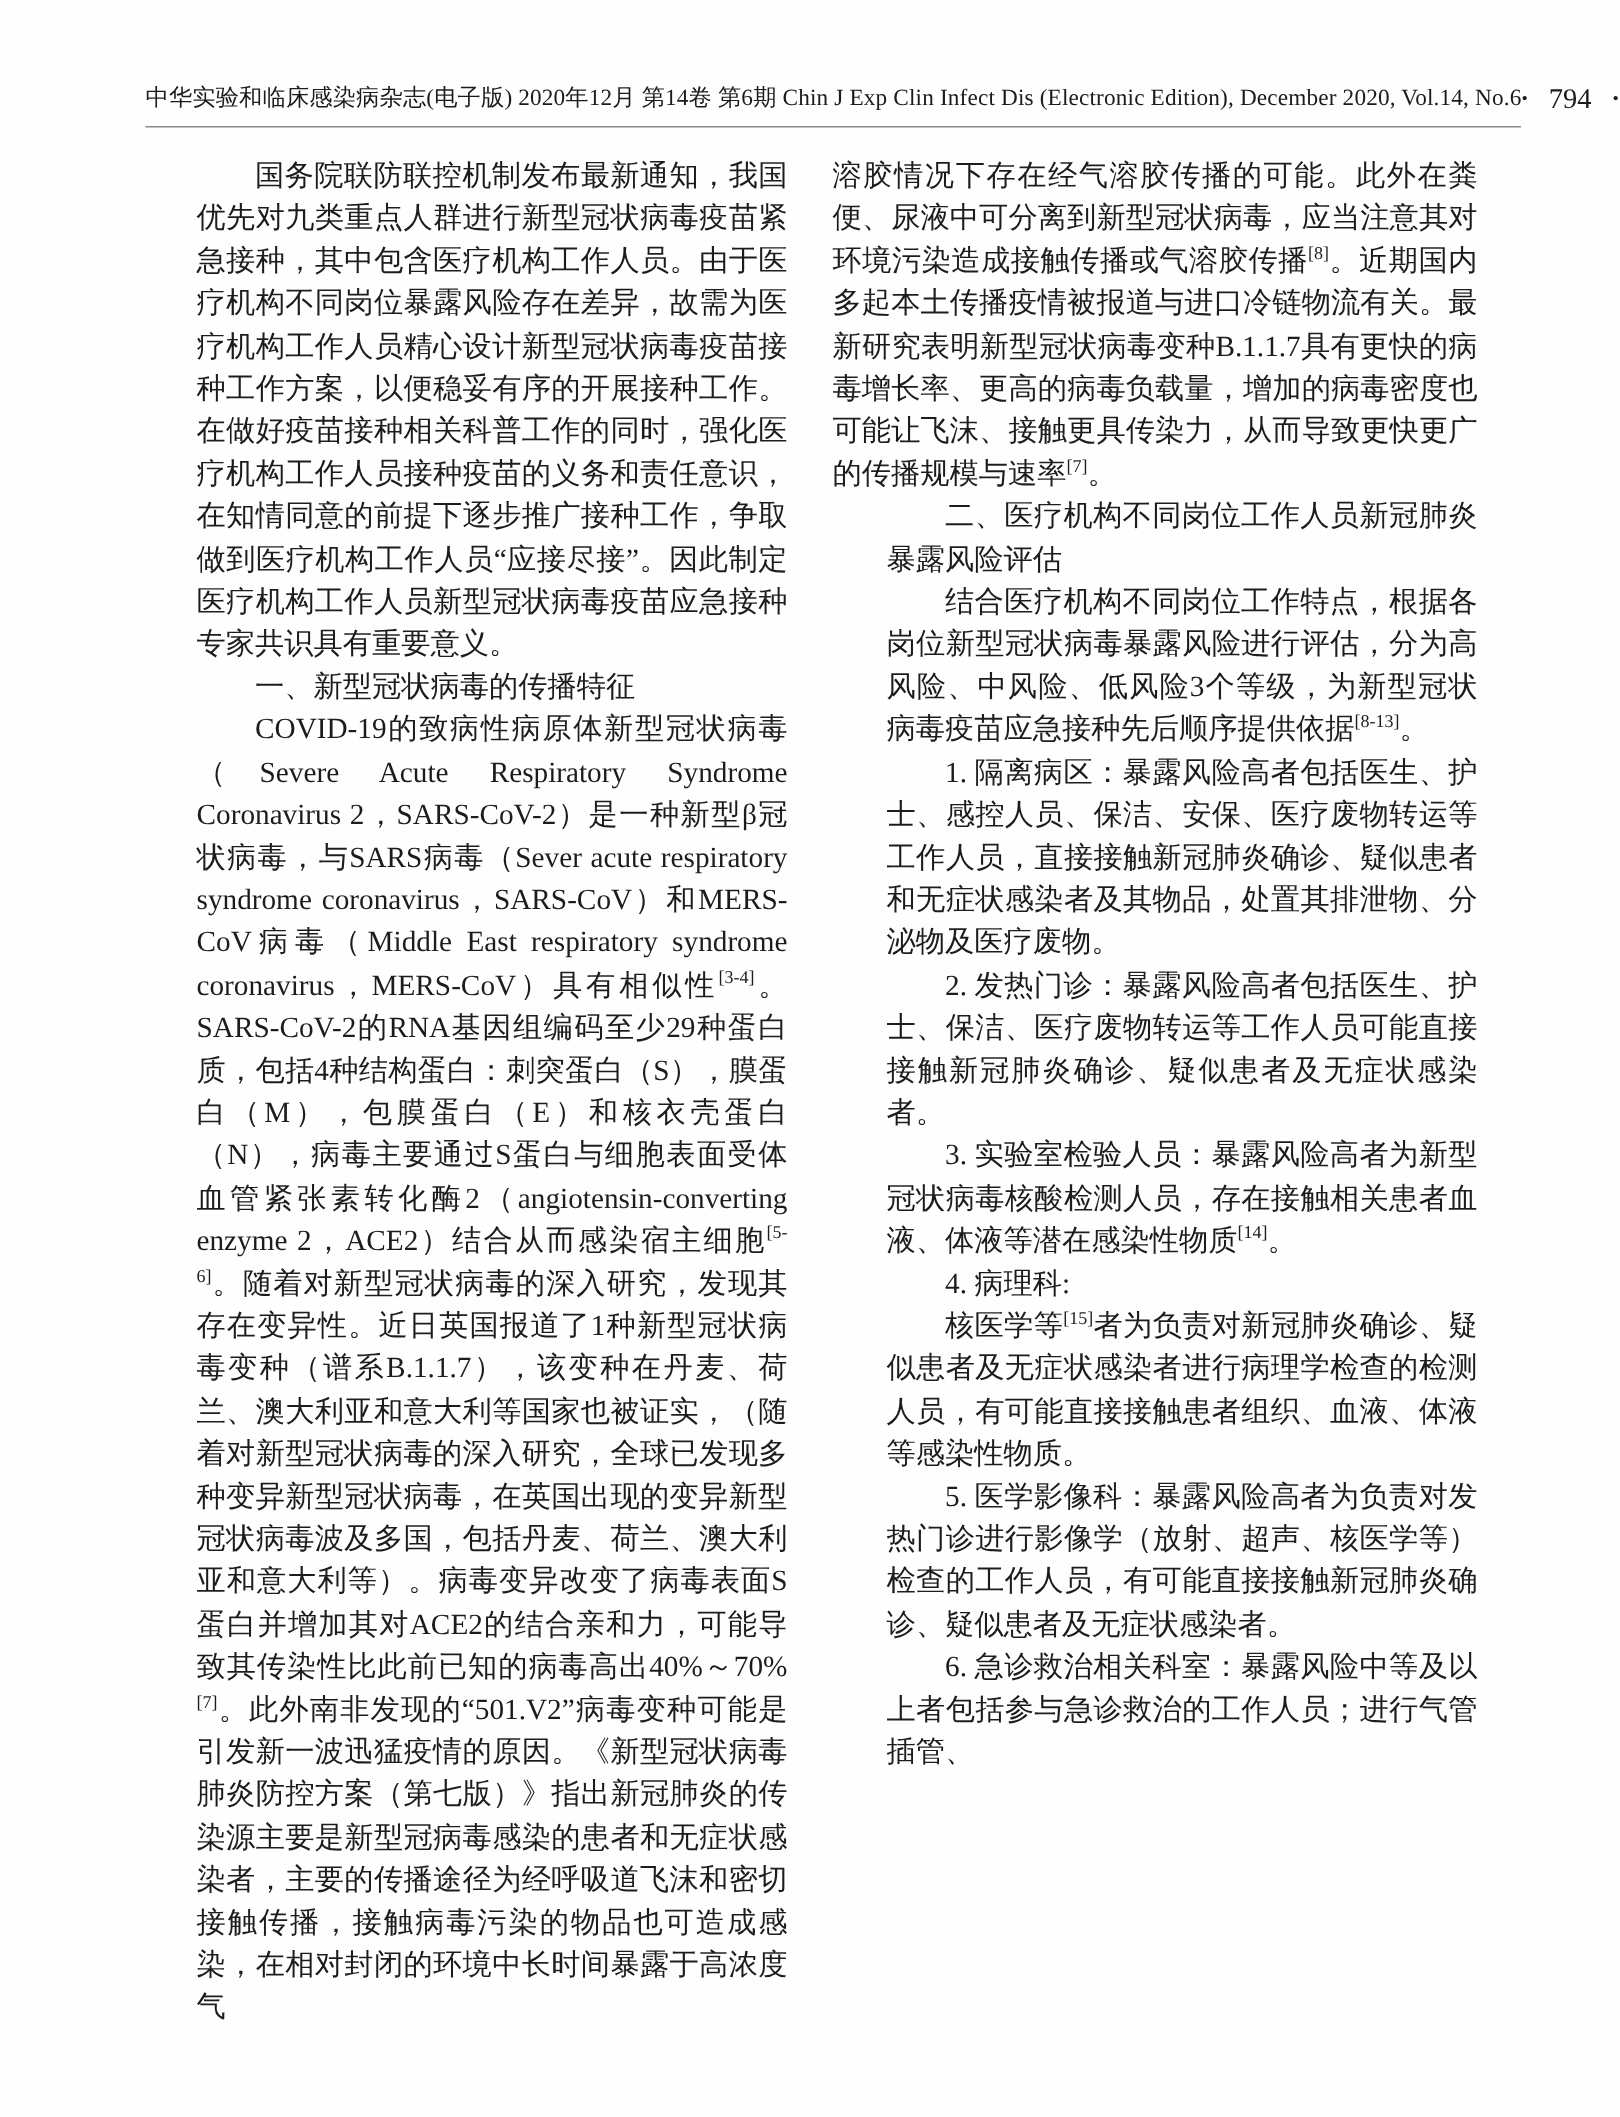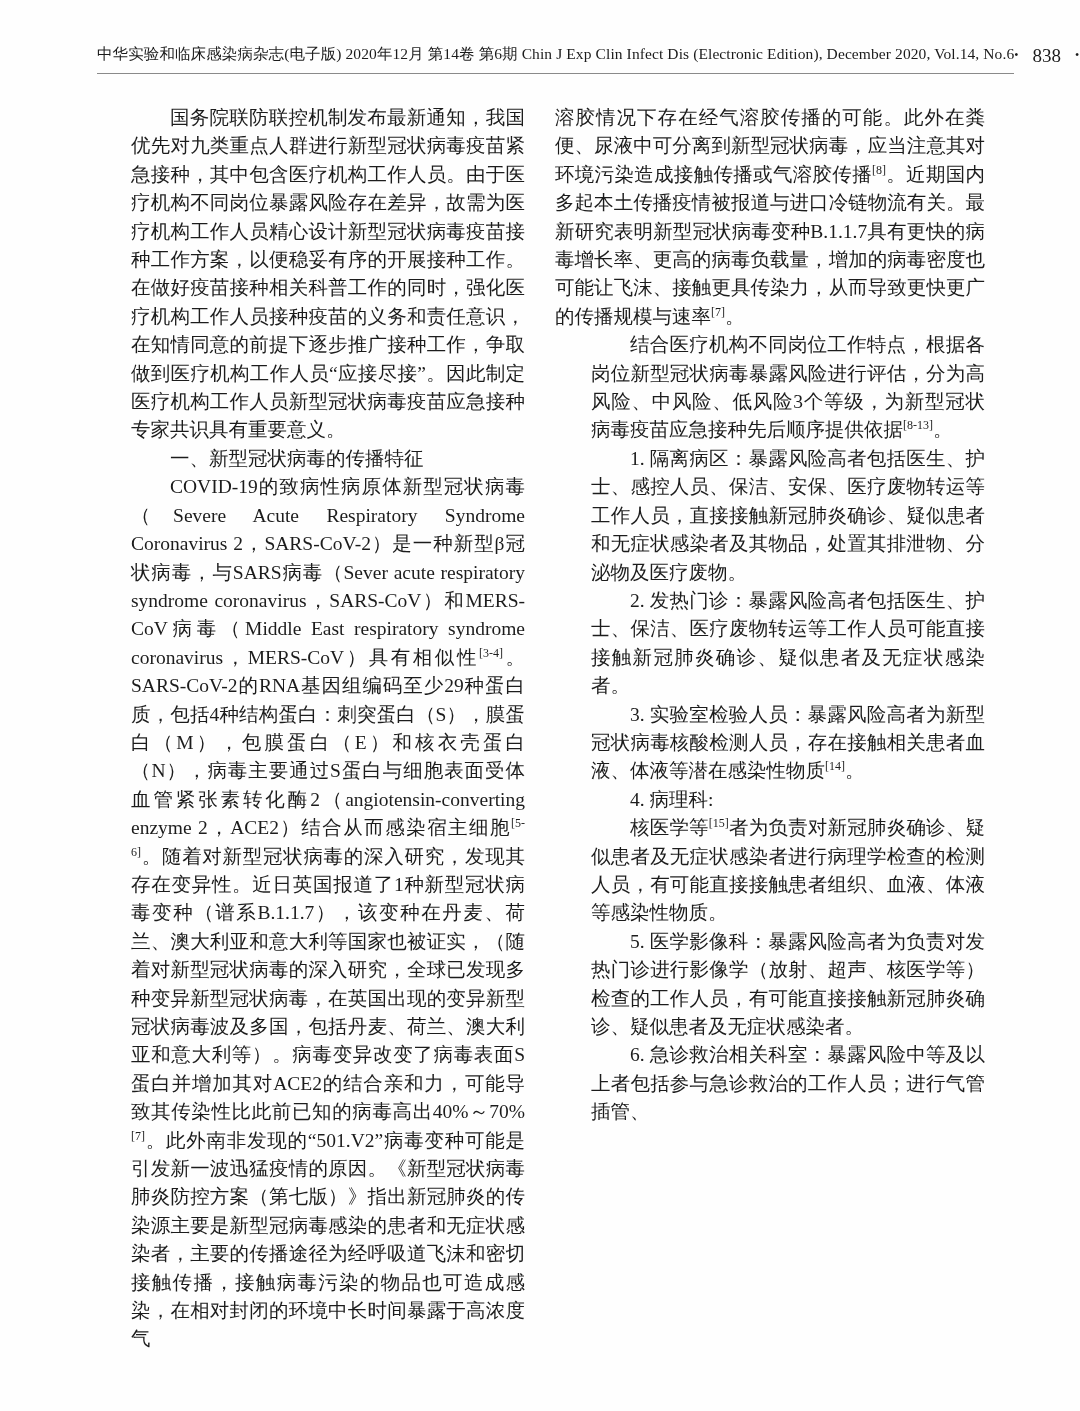--- a/index.html
+++ b/index.html
@@ -11,21 +11,21 @@
     position: relative;
     width: 1080px;
     height: 1411px;
     background: #fefefe;
     overflow: hidden;
     font-family: "Liberation Serif", "DejaVu Serif", serif;
     color: #1c1c1c;
   }
   .page-header {
     position: absolute;
-    top: 44px;
+    top: 55px;
     left: 97px;
     width: 880px;
     display: flex;
     justify-content: space-between;
     align-items: flex-start;
   }
   .journal-line {
     font-size: 15.5px;
     color: #1b1b1b;
     border-bottom: 1px solid #8a8a8a;
@@ -78,33 +78,34 @@
   }
 </style>
 </head>
 <body>
 
 <div class="page">
   <div class="page-header">
     <div class="journal-line">中华实验和临床感染病杂志(电子版) 2020年12月 第14卷 第6期 Chin J Exp Clin Infect Dis (Electronic Edition), December  2020, Vol.14, No.6</div>
     <div class="page-num">
       <span class="dot">•</span>
-      <span class="num">838</span>
+      <span class="num">794</span>
       <span class="dot">•</span>
     </div>
   </div>
 
   <div class="columns">
     <div class="col">
         <p class="para indent"><span>国务院联防联控机制发布最新通知，我国优先对九类重点人群进行新型冠状病毒疫苗紧急接种，其中包含医疗机构工作人员。由于医疗机构不同岗位暴露风险存在差异，故需为医疗机构工作人员精心设计新型冠状病毒疫苗接种工作方案，以便稳妥有序的开展接种工作。在做好疫苗接种相关科普工作的同时，强化医疗机构工作人员接种疫苗的义务和责任意识，在知情同意的前提下逐步推广接种工作，争取做到医疗机构工作人员“应接尽接”。因此制定医疗机构工作人员新型冠状病毒疫苗应急接种专家共识具有重要意义。</span></p>
         <p class="para indent"><span>一、新型冠状病毒的传播特征</span></p>
         <p class="para indent"><span>COVID-19的致病性病原体新型冠状病毒（Severe Acute Respiratory Syndrome Coronavirus 2，SARS-CoV-2）是一种新型β冠状病毒，与SARS病毒（Sever acute respiratory syndrome coronavirus，SARS-CoV）和MERS-CoV病毒（Middle East respiratory syndrome coronavirus，MERS-CoV）具有相似性</span><sup>[3-4]</sup><span>。SARS-CoV-2的RNA基因组编码至少29种蛋白质，包括4种结构蛋白：刺突蛋白（S），膜蛋白（M），包膜蛋白（E）和核衣壳蛋白（N），病毒主要通过S蛋白与细胞表面受体血管紧张素转化酶2（angiotensin-converting enzyme 2，ACE2）结合从而感染宿主细胞</span><sup>[5-6]</sup><span>。随着对新型冠状病毒的深入研究，发现其存在变异性。近日英国报道了1种新型冠状病毒变种（谱系B.1.1.7），该变种在丹麦、荷兰、澳大利亚和意大利等国家也被证实，（随着对新型冠状病毒的深入研究，全球已发现多种变异新型冠状病毒，在英国出现的变异新型冠状病毒波及多国，包括丹麦、荷兰、澳大利亚和意大利等）。病毒变异改变了病毒表面S蛋白并增加其对ACE2的结合亲和力，可能导致其传染性比此前已知的病毒高出40%～70%</span><sup>[7]</sup><span>。此外南非发现的“501.V2”病毒变种可能是引发新一波迅猛疫情的原因。《新型冠状病毒肺炎防控方案（第七版）》指出新冠肺炎的传染源主要是新型冠病毒感染的患者和无症状感染者，主要的传播途径为经呼吸道飞沫和密切接触传播，接触病毒污染的物品也可造成感染，在相对封闭的环境中长时间暴露于高浓度气</span></p>
       </div>
     <div class="col">
         <p class="para"><span>溶胶情况下存在经气溶胶传播的可能。此外在粪便、尿液中可分离到新型冠状病毒，应当注意其对环境污染造成接触传播或气溶胶传播</span><sup>[8]</sup><span>。近期国内多起本土传播疫情被报道与进口冷链物流有关。最新研究表明新型冠状病毒变种B.1.1.7具有更快的病毒增长率、更高的病毒负载量，增加的病毒密度也可能让飞沫、接触更具传染力，从而导致更快更广的传播规模与速率</span><sup>[7]</sup><span>。</span></p>
+        <p class="para indent"><span>二、医疗机构不同岗位工作人员新冠肺炎暴露风险评估</span></p>
         <p class="para indent"><span>结合医疗机构不同岗位工作特点，根据各岗位新型冠状病毒暴露风险进行评估，分为高风险、中风险、低风险3个等级，为新型冠状病毒疫苗应急接种先后顺序提供依据</span><sup>[8-13]</sup><span>。</span></p>
         <p class="para indent"><span>1. 隔离病区：暴露风险高者包括医生、护士、感控人员、保洁、安保、医疗废物转运等工作人员，直接接触新冠肺炎确诊、疑似患者和无症状感染者及其物品，处置其排泄物、分泌物及医疗废物。</span></p>
         <p class="para indent"><span>2. 发热门诊：暴露风险高者包括医生、护士、保洁、医疗废物转运等工作人员可能直接接触新冠肺炎确诊、疑似患者及无症状感染者。</span></p>
         <p class="para indent"><span>3. 实验室检验人员：暴露风险高者为新型冠状病毒核酸检测人员，存在接触相关患者血液、体液等潜在感染性物质</span><sup>[14]</sup><span>。</span></p>
         <p class="para indent"><span>4. 病理科:</span></p>
         <p class="para indent"><span>核医学等</span><sup>[15]</sup><span>者为负责对新冠肺炎确诊、疑似患者及无症状感染者进行病理学检查的检测人员，有可能直接接触患者组织、血液、体液等感染性物质。</span></p>
         <p class="para indent"><span>5. 医学影像科：暴露风险高者为负责对发热门诊进行影像学（放射、超声、核医学等）检查的工作人员，有可能直接接触新冠肺炎确诊、疑似患者及无症状感染者。</span></p>
         <p class="para indent"><span>6. 急诊救治相关科室：暴露风险中等及以上者包括参与急诊救治的工作人员；进行气管插管、</span></p>
       </div>
   </div>

